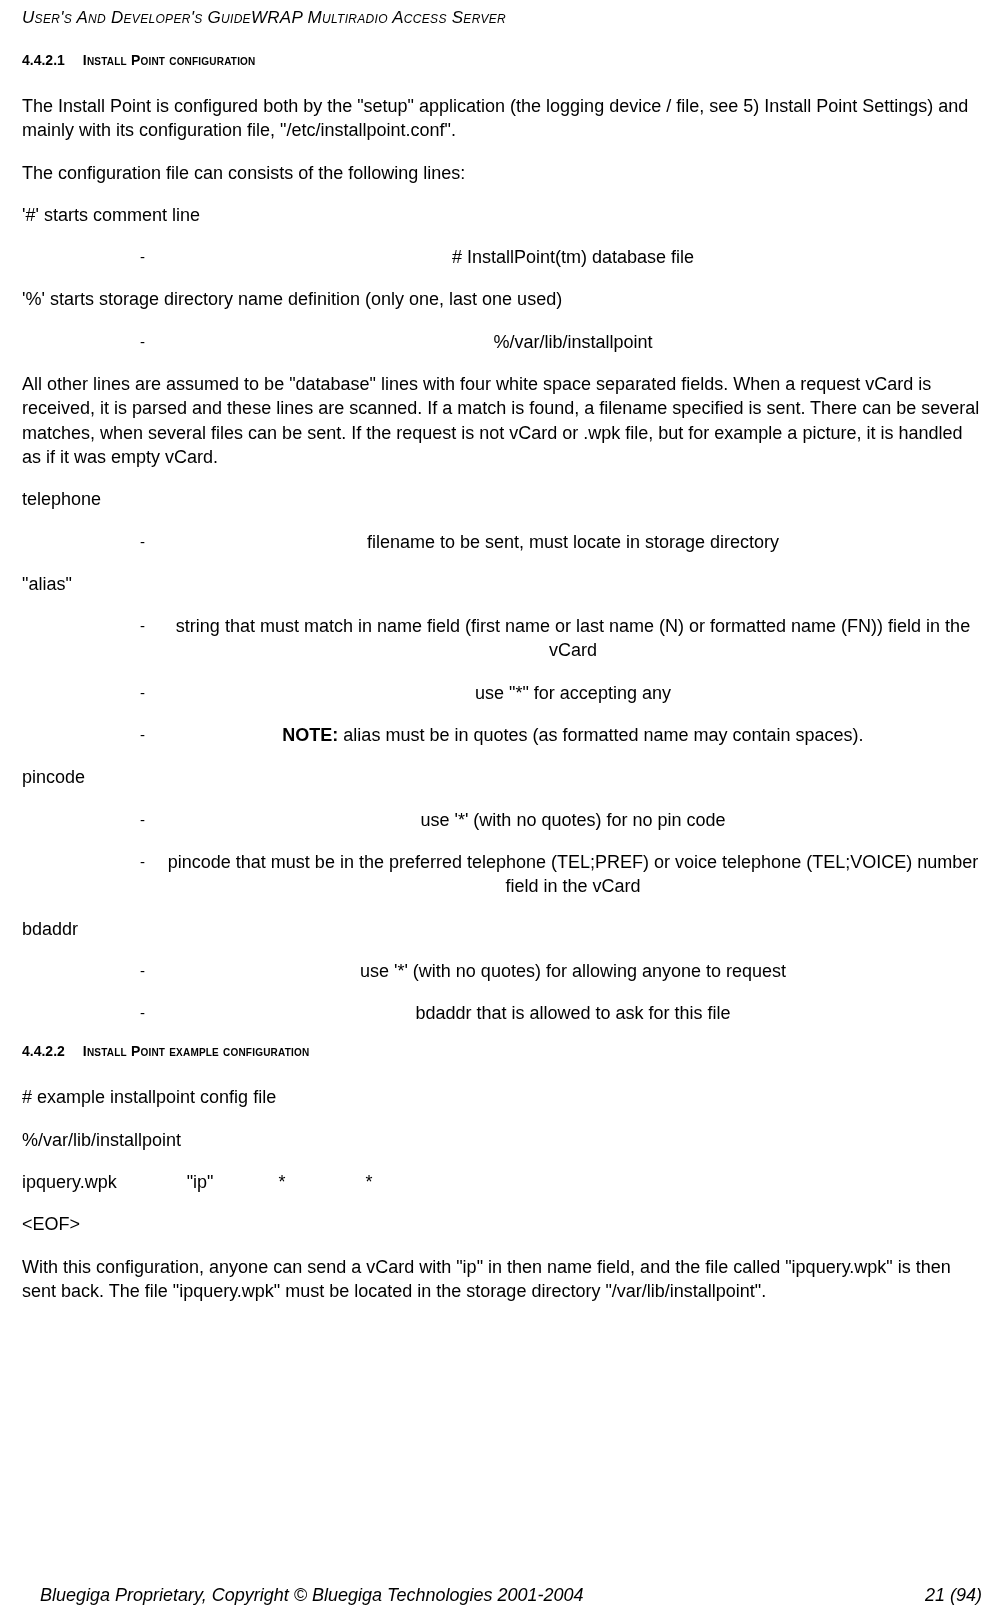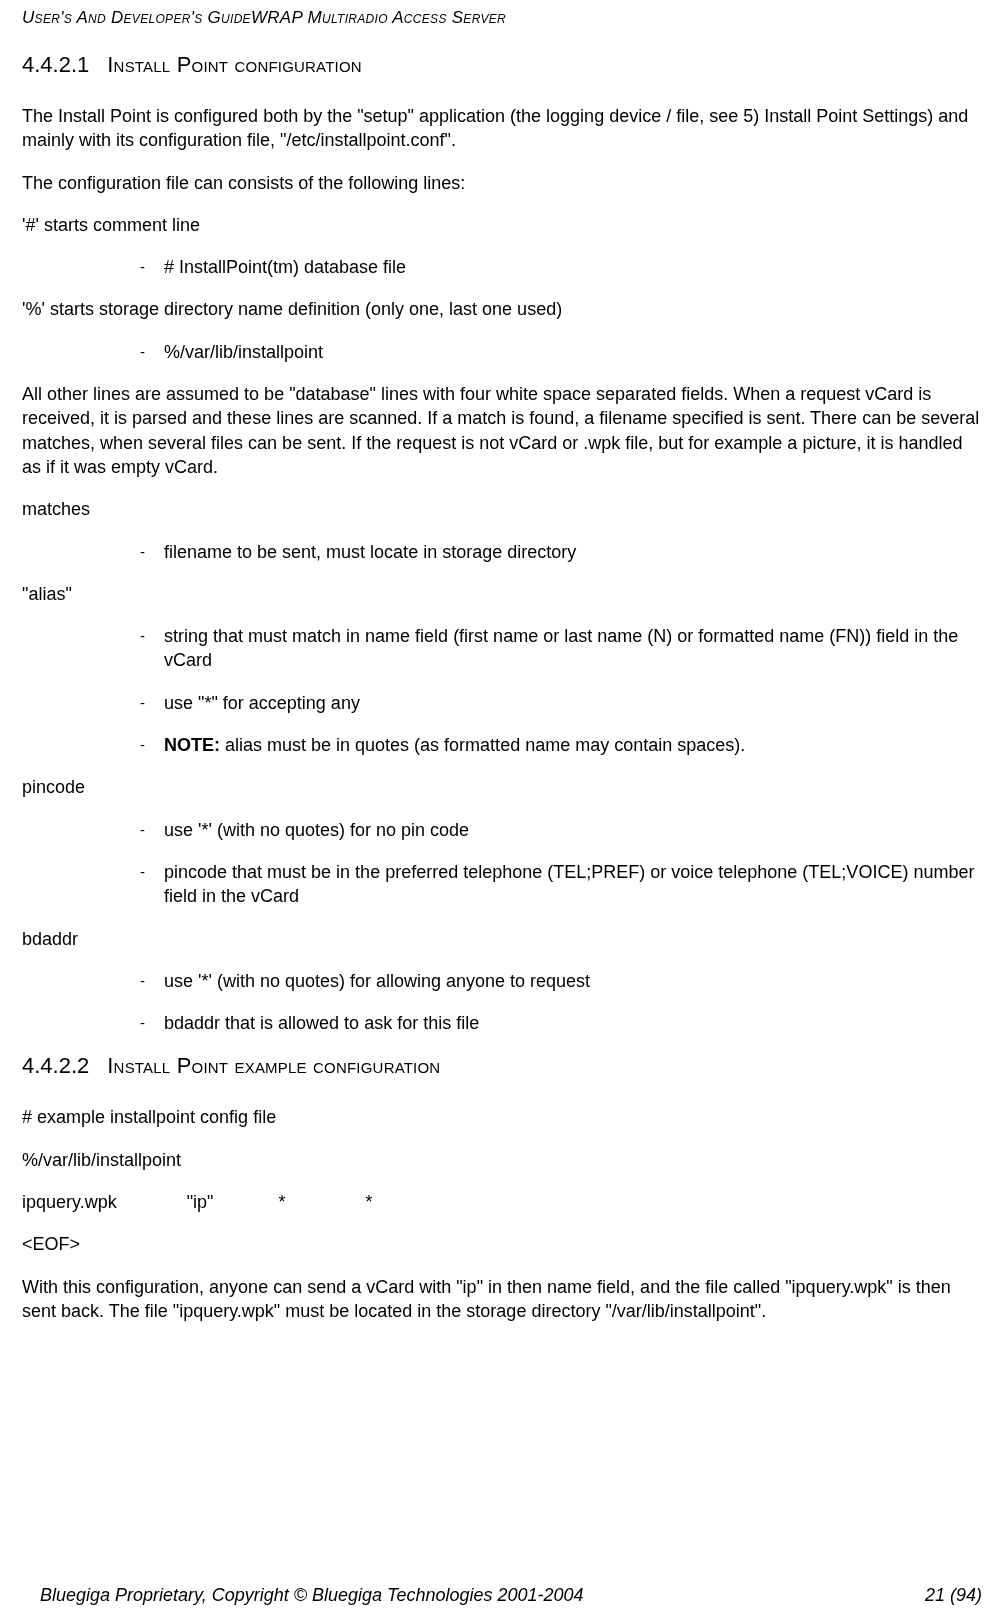--- a/index.html
+++ b/index.html
@@ -17,22 +17,22 @@
       display: flex;
       justify-content: flex-start;
       font-style: italic;
       font-size: 17px;
       font-variant: small-caps;
       letter-spacing: 0.3px;
       padding-top: 8px;
       padding-bottom: 6px;
     }
     .section-heading {
-      font-weight: normal;
-      font-size: 22px;
+      font-weight: bold;
+      font-size: 14px;
       font-variant: small-caps;
       letter-spacing: 0.2px;
       margin-top: 18px;
       margin-bottom: 26px;
     }
     .section-num {
       letter-spacing: 0px;
       font-variant: normal;
       margin-right: 18px;
     }
@@ -43,20 +43,21 @@
     ul.dash {
       list-style: none;
       margin: 0 0 18px 0;
       padding: 0;
     }
     ul.dash li {
       position: relative;
       padding-left: 142px;
       margin-bottom: 18px;
       line-height: 1.35;
+      text-align: center;
     }
     ul.dash li::before {
       content: "-";
       position: absolute;
       left: 118px;
       top: 2px;
       font-size: 15px;
     }
     .footer-row {
       position: absolute;
@@ -91,21 +92,21 @@
 </ul>
 
 <p class="para">'%' starts storage directory name definition (only one, last one used)</p>
 
 <ul class="dash">
   <li>%/var/lib/installpoint</li>
 </ul>
 
 <p class="para">All other lines are assumed to be "database" lines with four white space separated fields. When a request vCard is received, it is parsed and these lines are scanned. If a match is found, a filename specified is sent. There can be several matches, when several files can be sent. If the request is not vCard or .wpk file, but for example a picture, it is handled as if it was empty vCard.</p>
 
-<p class="para">matches</p>
+<p class="para">telephone</p>
 
 <ul class="dash">
   <li>filename to be sent, must locate in storage directory</li>
 </ul>
 
 <p class="para">"alias"</p>
 
 <ul class="dash">
   <li>string that must match in name field (first name or last name (N) or formatted name (FN)) field in the vCard</li>
   <li>use "*" for accepting any</li>

